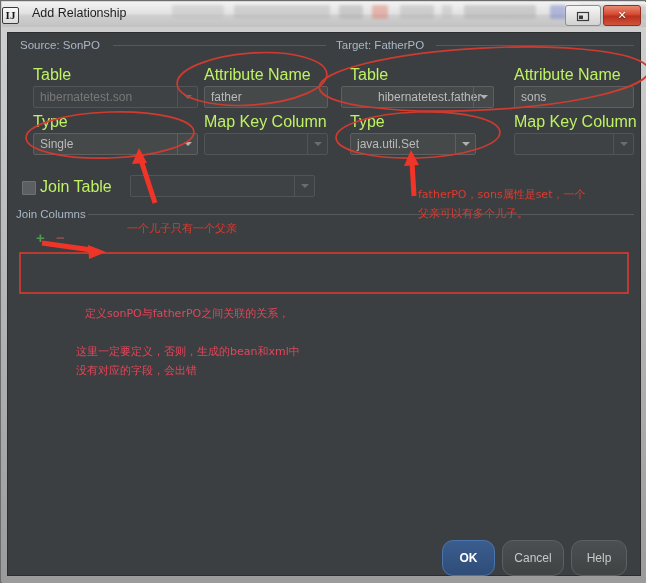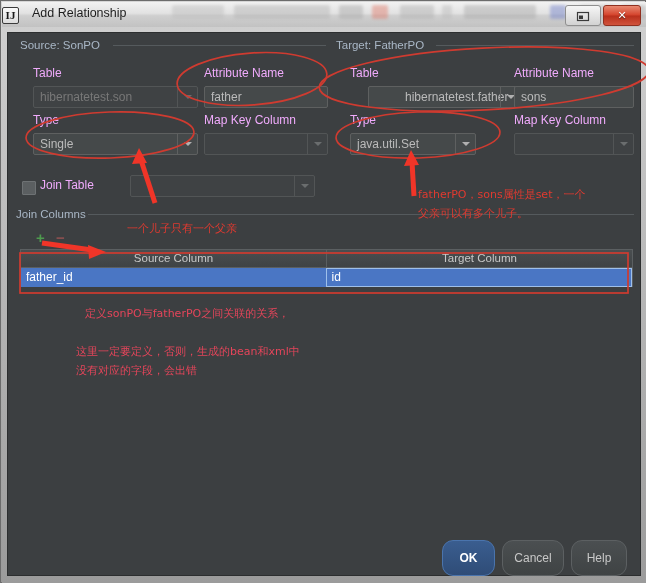--- a/index.html
+++ b/index.html
@@ -78,21 +78,21 @@
   }
 
   
   .group-label{
     position:absolute;font-size:11.5px;color:#a9b7c6;white-space:nowrap;
   }
   .group-rule{
     position:absolute;height:1px;background:#555a5d;
   }
   .field-label{
-    position:absolute;font-size:12px;color:#f0abfc;white-space:nowrap;
+    position:absolute;font-size:16px;color:#bef264;white-space:nowrap;
   }
 
   .textfield,.combo{
     position:absolute;height:22px;box-sizing:border-box;
     background:#45494a;border:1px solid #5e6060;border-radius:2px;
     color:#bbbbbb;font-size:12px;line-height:20px;padding-left:6px;
     overflow:hidden;white-space:nowrap;
   }
   .textfield.disabled,.combo.disabled{color:#787878;background:#3f4244;border-color:#525556;}
   .combo .arrowbox{
@@ -225,21 +225,21 @@
           <span></span>
           <span class="arrowbox">
             <span class="caret"></span>
           </span>
         </div>
 
         <div class="group-label" style="left:328px;top:6px;">Target: FatherPO</div>
         <div class="group-rule" style="left:428px;top:12px;width:198px;"></div>
 
         <div class="field-label" style="left:342px;top:33px;">Table</div>
-        <div class="combo" style="left:360px;top:53px;width:153px;padding-left:36px;">
+        <div class="combo" style="left:333px;top:53px;width:153px;padding-left:36px;">
           <span>hibernatetest.father</span>
           <span class="arrowbox">
             <span class="caret"></span>
           </span>
         </div>
 
         <div class="field-label" style="left:506px;top:33px;">Attribute Name</div>
         <div class="textfield" style="left:506px;top:53px;width:120px;">
           <span>sons</span>
         </div>
@@ -268,30 +268,20 @@
             <span class="caret"></span>
           </span>
         </div>
 
         <div class="group-label" style="left:8px;top:175px;">Join Columns</div>
         <div class="group-rule" style="left:80px;top:181px;width:546px;"></div>
 
         <div class="plusminus plus" style="left:28px;top:197px;">+</div>
         <div class="plusminus minus" style="left:48px;top:197px;">−</div>
 
-        <div class="jtable" style="left:12px;top:216px;width:613px;height:38px;">
-          <div class="jhead">
-            <div>Source Column</div>
-            <div>Target Column</div>
-          </div>
-          <div class="jrow">
-            <div class="jcell">father_id</div>
-            <div class="jcell focus">id</div>
-          </div>
-        </div>
 
         <div class="dlg-btn default" style="left:434px;top:507px;width:53px;">OK</div>
         <div class="dlg-btn" style="left:494px;top:507px;width:62px;">Cancel</div>
         <div class="dlg-btn" style="left:563px;top:507px;width:56px;">Help</div>
       </div>
     </div>
   </div>
 
   <svg class="overlay" viewBox="0 0 646 583">
 

